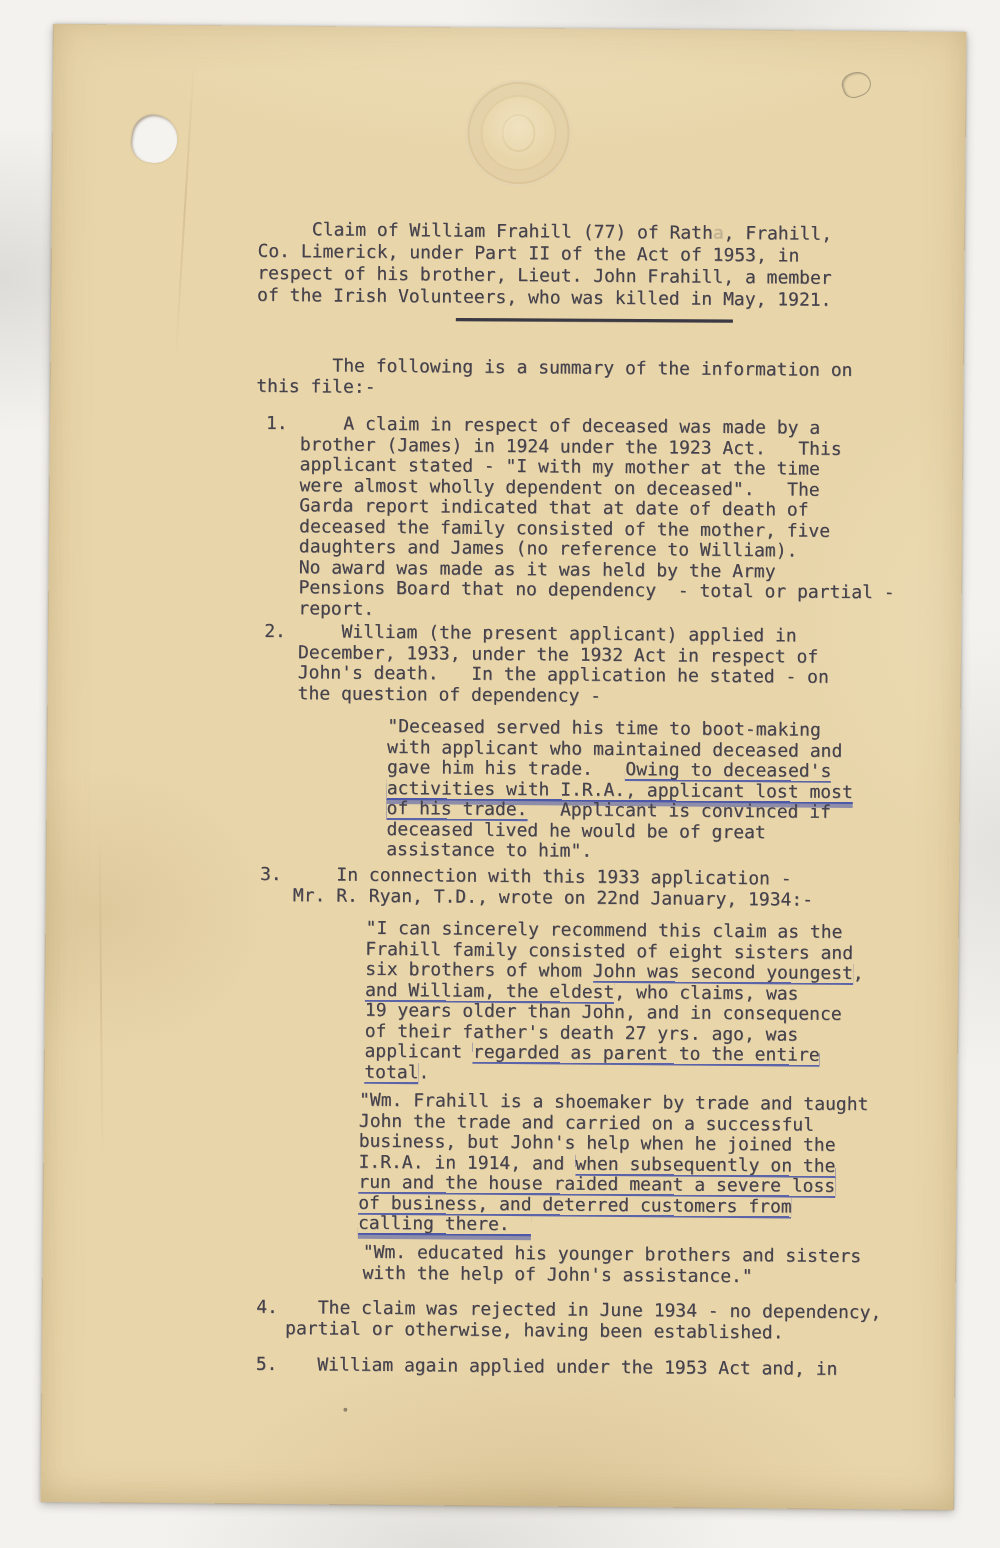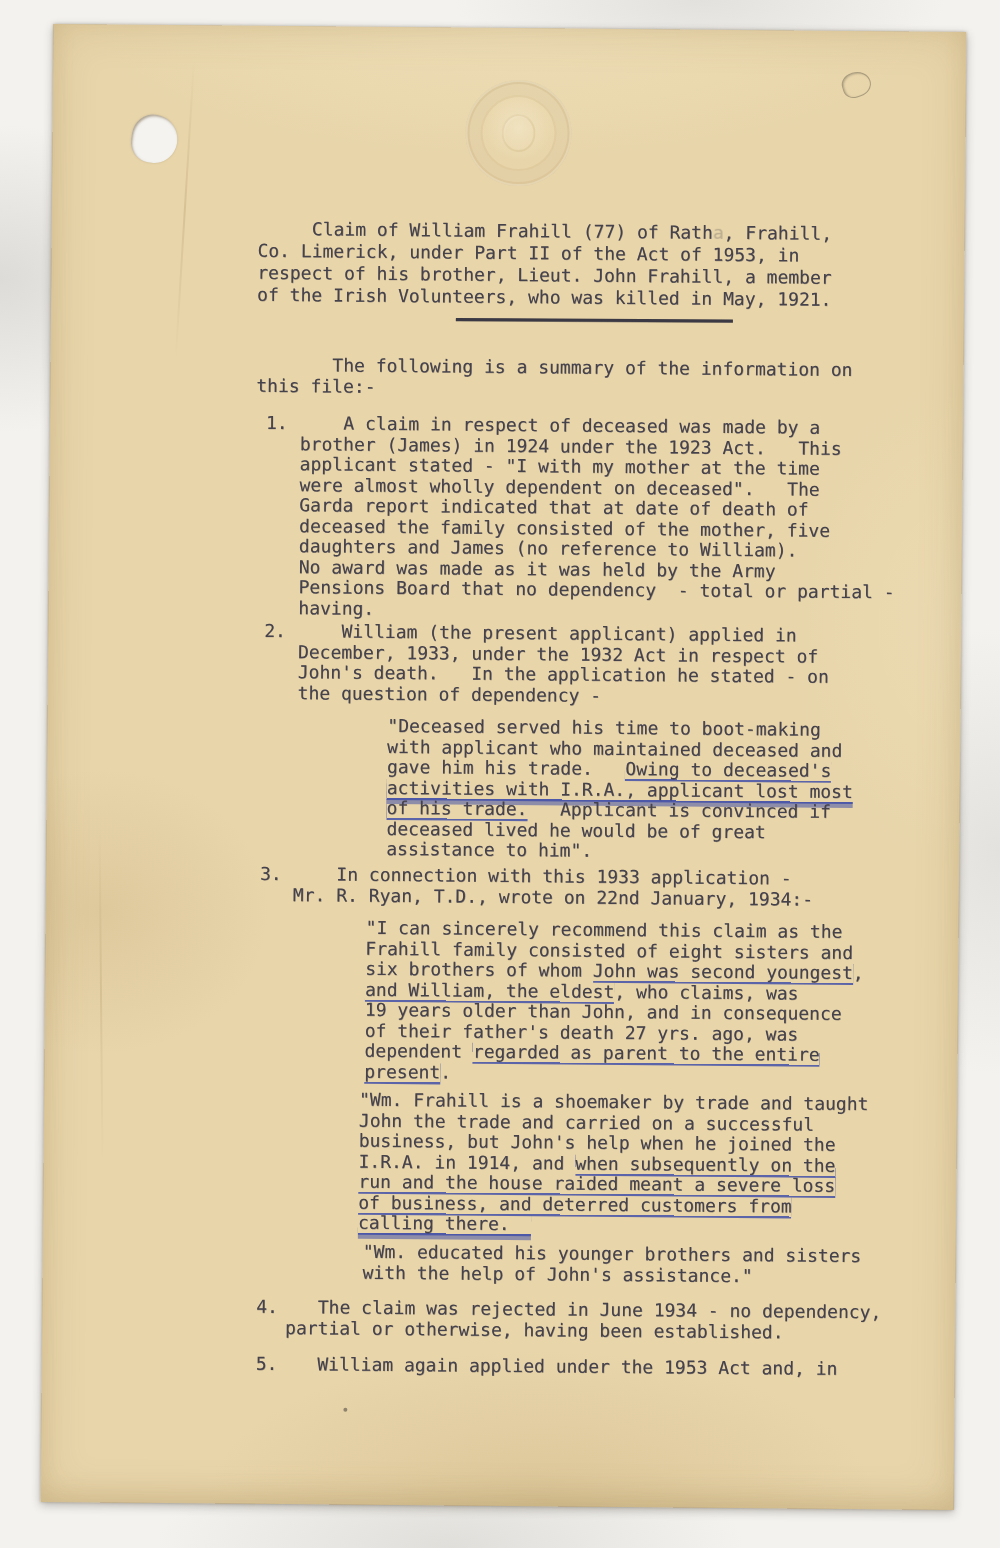--- a/index.html
+++ b/index.html
@@ -120,21 +120,21 @@
   <div class="block" style="left:250px;top:387px;">
       <div class="line"><span>    A claim in respect of deceased was made by a</span></div>
       <div class="line"><span>brother (James) in 1924 under the 1923 Act.   This</span></div>
       <div class="line"><span>applicant stated - "I with my mother at the time</span></div>
       <div class="line"><span>were almost wholly dependent on deceased".   The</span></div>
       <div class="line"><span>Garda report indicated that at date of death of</span></div>
       <div class="line"><span>deceased the family consisted of the mother, five</span></div>
       <div class="line"><span>daughters and James (no reference to William).</span></div>
       <div class="line"><span>No award was made as it was held by the Army</span></div>
       <div class="line"><span>Pensions Board that no dependency  - total or partial -</span></div>
-      <div class="line"><span>having.</span></div>
+      <div class="line"><span>report.</span></div>
     </div>
 
   <div class="block" style="left:216px;top:595px;">
     <div class="line">2.</div>
   </div>
   <div class="block" style="left:250px;top:595px;">
       <div class="line"><span>    William (the present applicant) applied in</span></div>
       <div class="line"><span>December, 1933, under the 1932 Act in respect of</span></div>
       <div class="line"><span>John's death.   In the application he stated - on</span></div>
       <div class="line"><span>the question of dependency -</span></div>
@@ -158,22 +158,22 @@
       <div class="line"><span>Mr. R. Ryan, T.D., wrote on 22nd January, 1934:-</span></div>
     </div>
 
   <div class="block" style="left:320px;top:891px;">
       <div class="line"><span>"I can sincerely recommend this claim as the</span></div>
       <div class="line"><span>Frahill family consisted of eight sisters and</span></div>
       <div class="line"><span>six brothers of whom </span><span class="u">John was second youngest</span><span>,</span></div>
       <div class="line"><span class="u">and William, the eldest</span><span>, who claims, was</span></div>
       <div class="line"><span>19 years older than John, and in consequence</span></div>
       <div class="line"><span>of their father's death 27 yrs. ago, was</span></div>
-      <div class="line"><span>dependent </span><span class="u">regarded as parent to the entire</span></div>
-      <div class="line"><span class="u">present</span><span>.</span></div>
+      <div class="line"><span>applicant </span><span class="u">regarded as parent to the entire</span></div>
+      <div class="line"><span class="u">total</span><span>.</span></div>
     </div>
 
   <div class="block" style="left:315px;top:1063px;">
       <div class="line"><span>"Wm. Frahill is a shoemaker by trade and taught</span></div>
       <div class="line"><span>John the trade and carried on a successful</span></div>
       <div class="line"><span>business, but John's help when he joined the</span></div>
       <div class="line"><span>I.R.A. in 1914, and </span><span class="u">when subsequently on the</span></div>
       <div class="line"><span class="u">run and the house raided meant a severe loss</span></div>
       <div class="line"><span class="u">of business, and deterred customers from</span></div>
       <div class="line"><span class="u u2">calling there.  </span></div>

